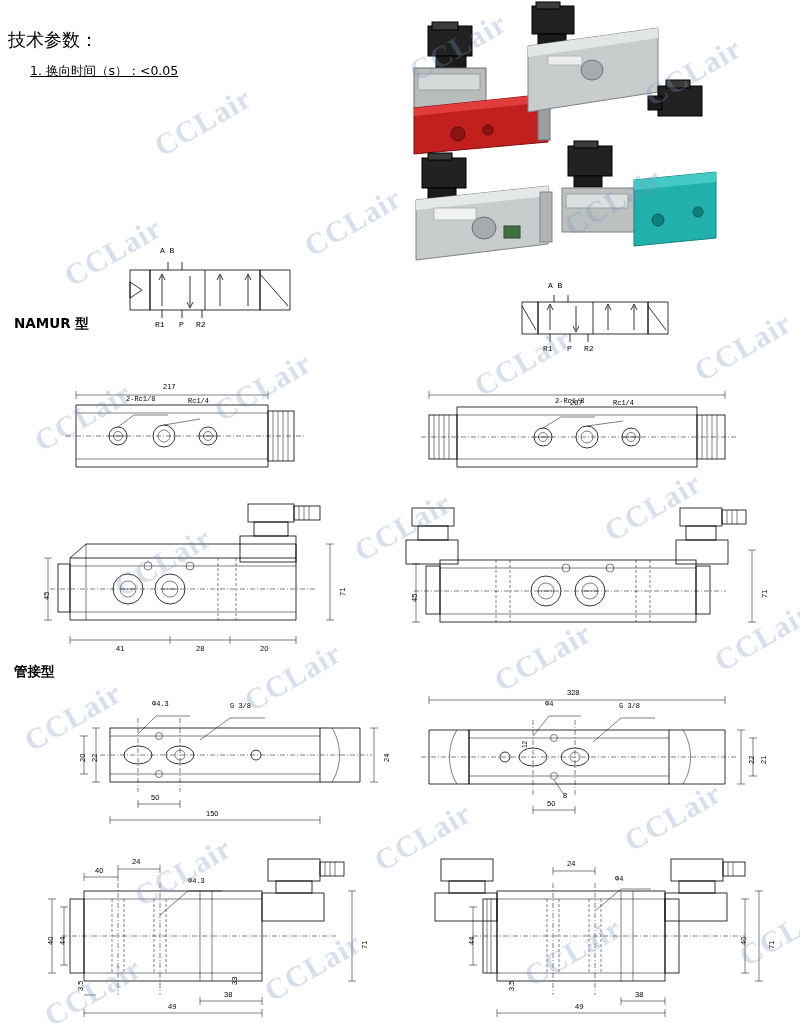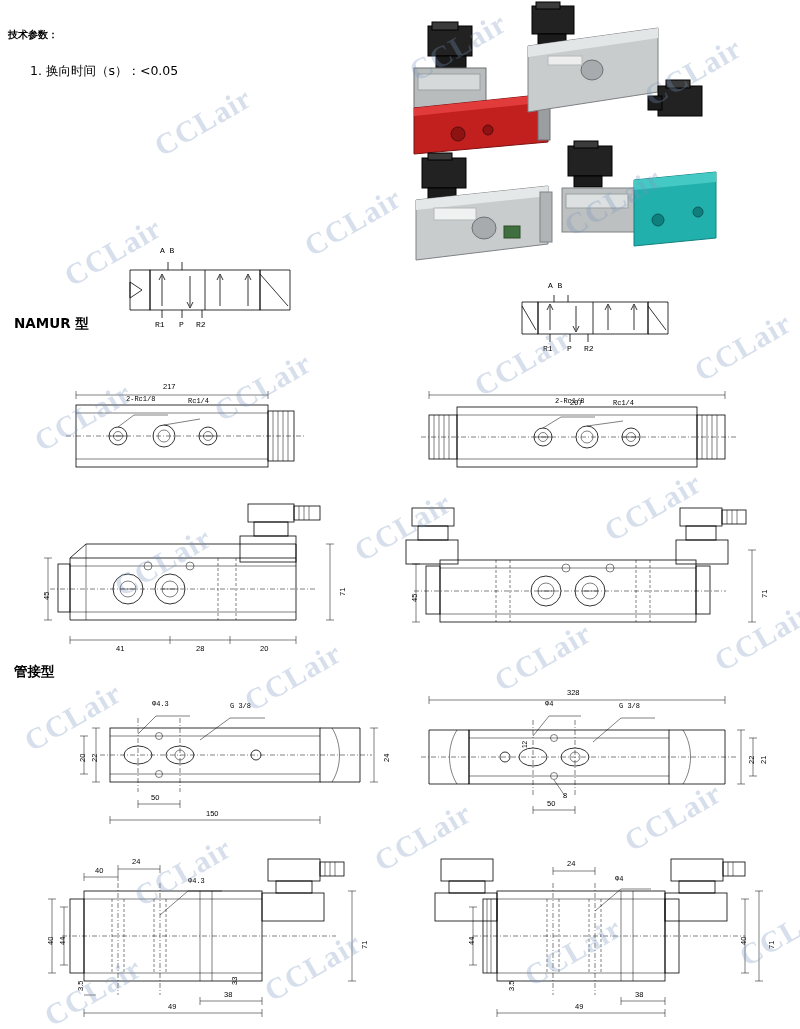--- a/index.html
+++ b/index.html
@@ -22,29 +22,29 @@
     transform:rotate(-30deg);
     transform-origin:center center;
     white-space:nowrap;
     pointer-events:none;
     letter-spacing:1px;
   }
 
   
   .spec-title{
     position:absolute;left:8px;top:28px;
-    font-size:10px;font-weight:bold;
+    font-size:18px;font-weight:normal;
     font-family:"DejaVu Sans", sans-serif;
   }
   .spec-list{
     position:absolute;left:30px;top:58px;
     font-size:12.5px;line-height:25px;
     font-family:"DejaVu Sans", sans-serif;
   }
-  .spec-list div{white-space:nowrap;}
+  .spec-list div{white-space:nowrap;text-decoration:underline;}
 
   .sec-label{
     position:absolute;
     font-size:13.5px;font-weight:bold;
     font-family:"DejaVu Sans", sans-serif;
   }
 
   
   .photo{position:absolute;}
 

